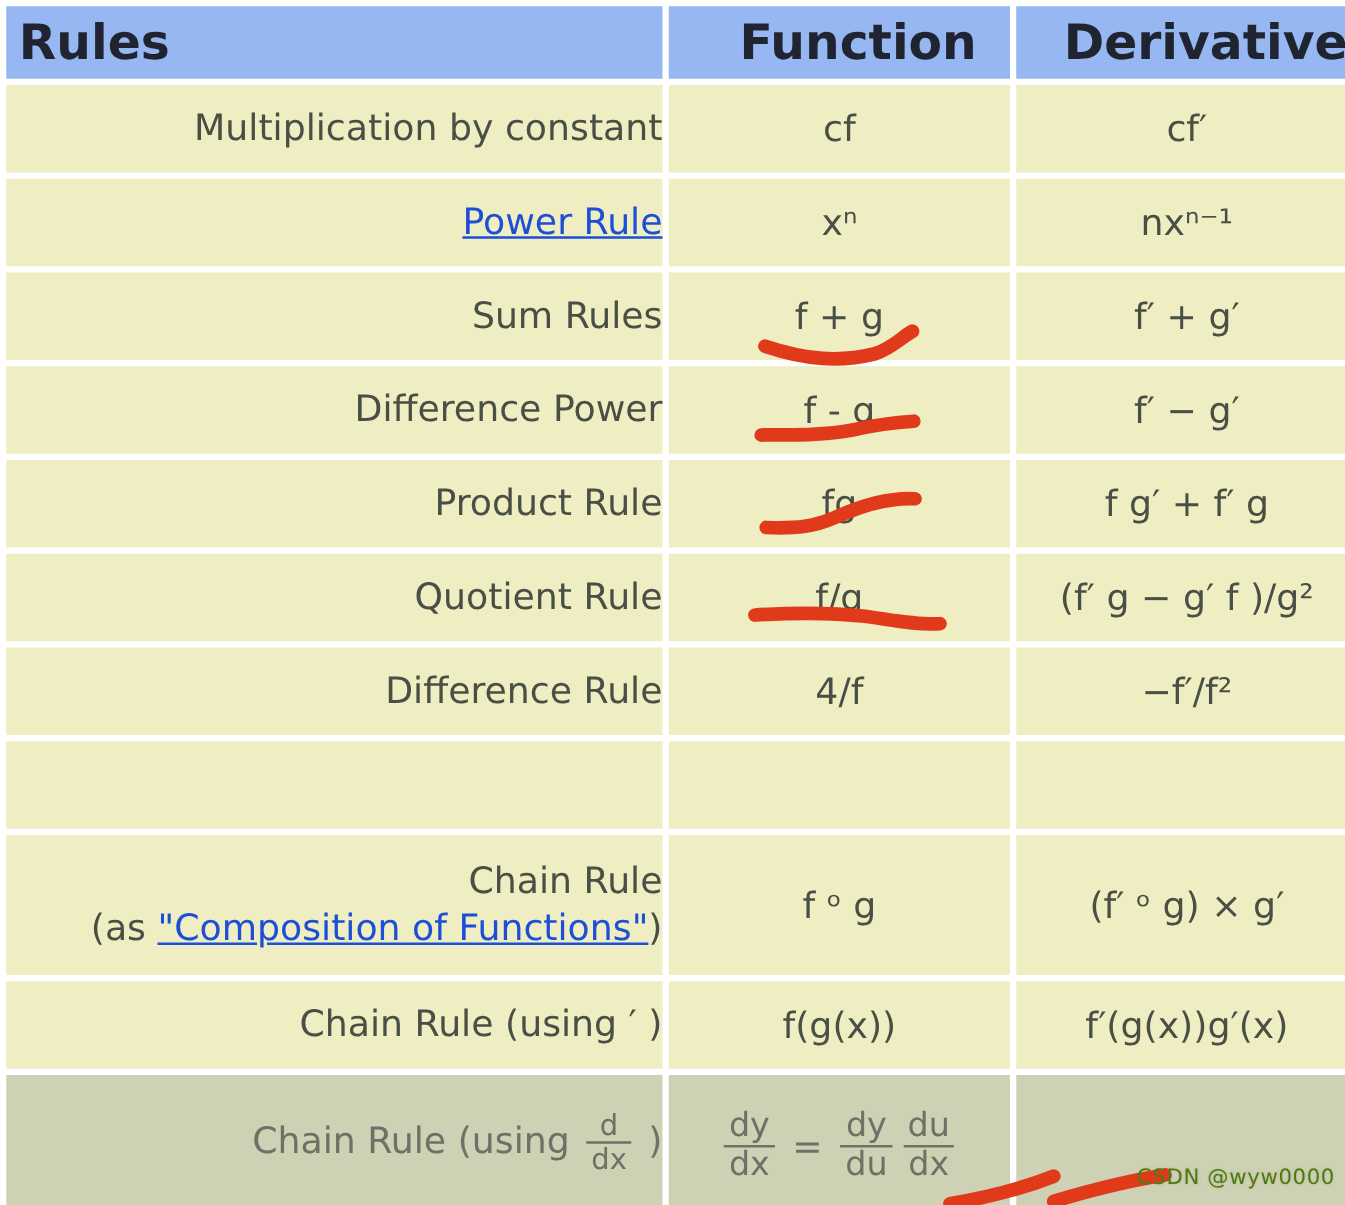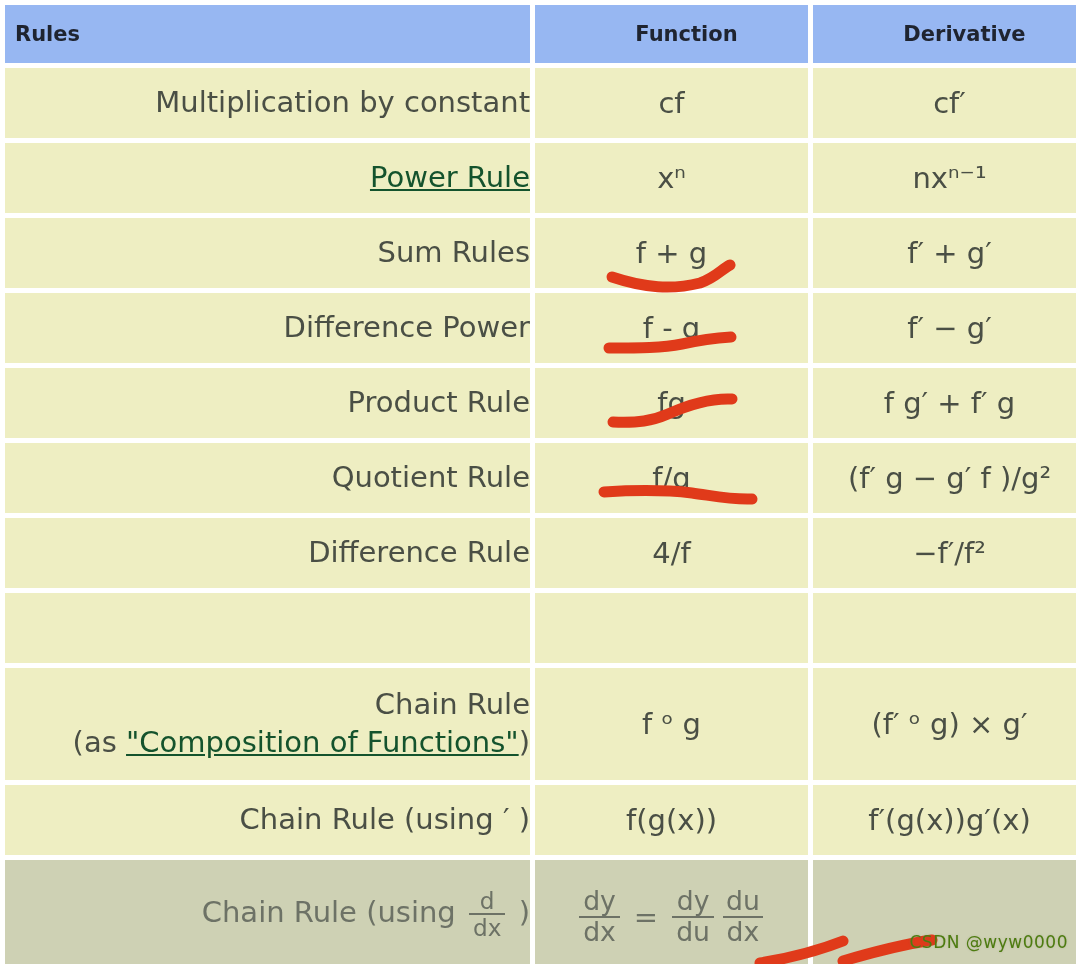--- a/index.html
+++ b/index.html
@@ -41,21 +41,21 @@
   
   col.c-rules { width: 525px; }
   col.c-func  { width: 273px; }
   col.c-deriv { width: 273px; }
 
   
   .hdr {
     background: #97b7f2;
     color: #1f2430;
     font-weight: bold;
-    font-size: 21px;
+    font-size: 39px;
     height: 58px;
     font-family: "DejaVu Sans", sans-serif;
   }
   .hdr.left   { text-align: left;   padding-left: 10px; }
   .hdr.center { text-align: center; padding-left: 30px; }
 
   
   .cell {
     background: #eeeec2;
     color: #4a4f45;
@@ -76,21 +76,21 @@
   .r-chain   { height: 112px; }
   .r-last    { height: 108px; }
 
   
   .cell.shaded {
     background: #ced1b4;
     color: #6d7266;
   }
 
   a.lnk {
-    color: #14532d;
+    color: #1d4ed8;
   }
 
   
   .frac {
     display: inline-flex;
     flex-direction: column;
     align-items: center;
     vertical-align: middle;
     line-height: 1.0;
     font-size: 0.80em;

